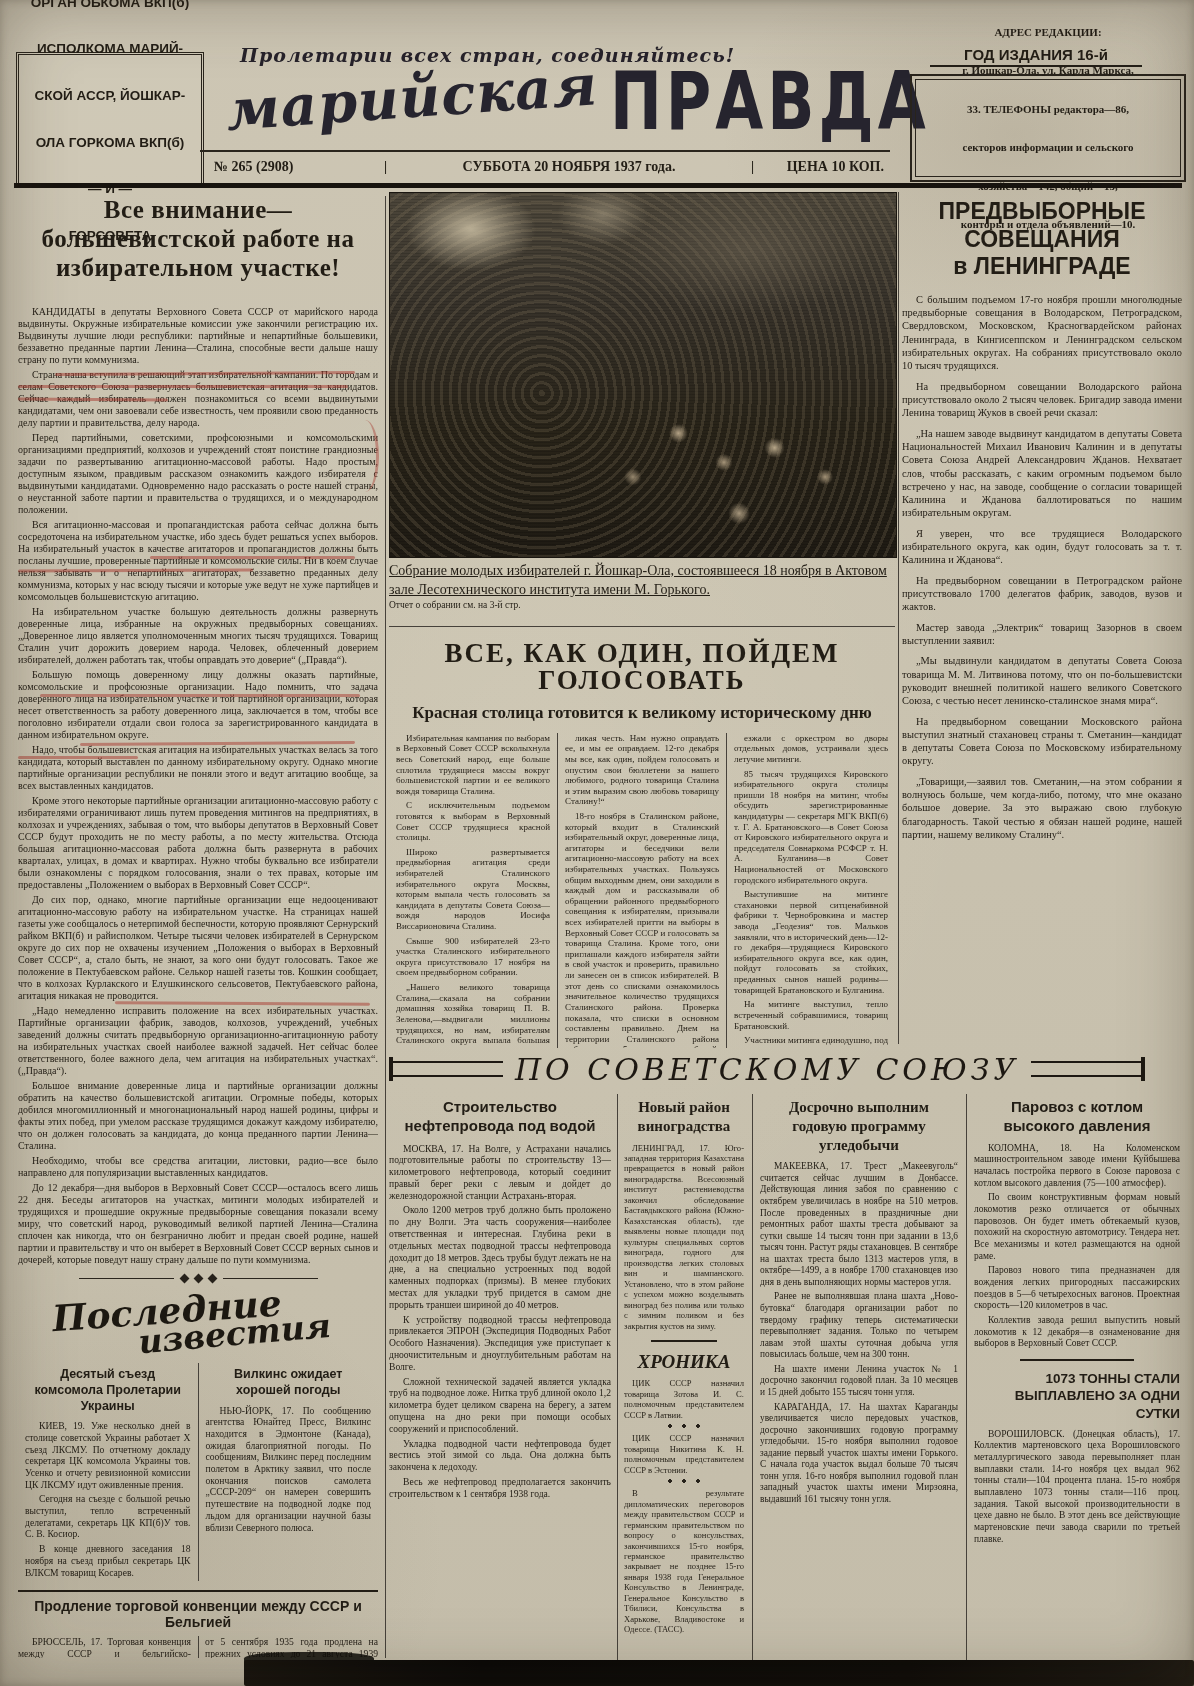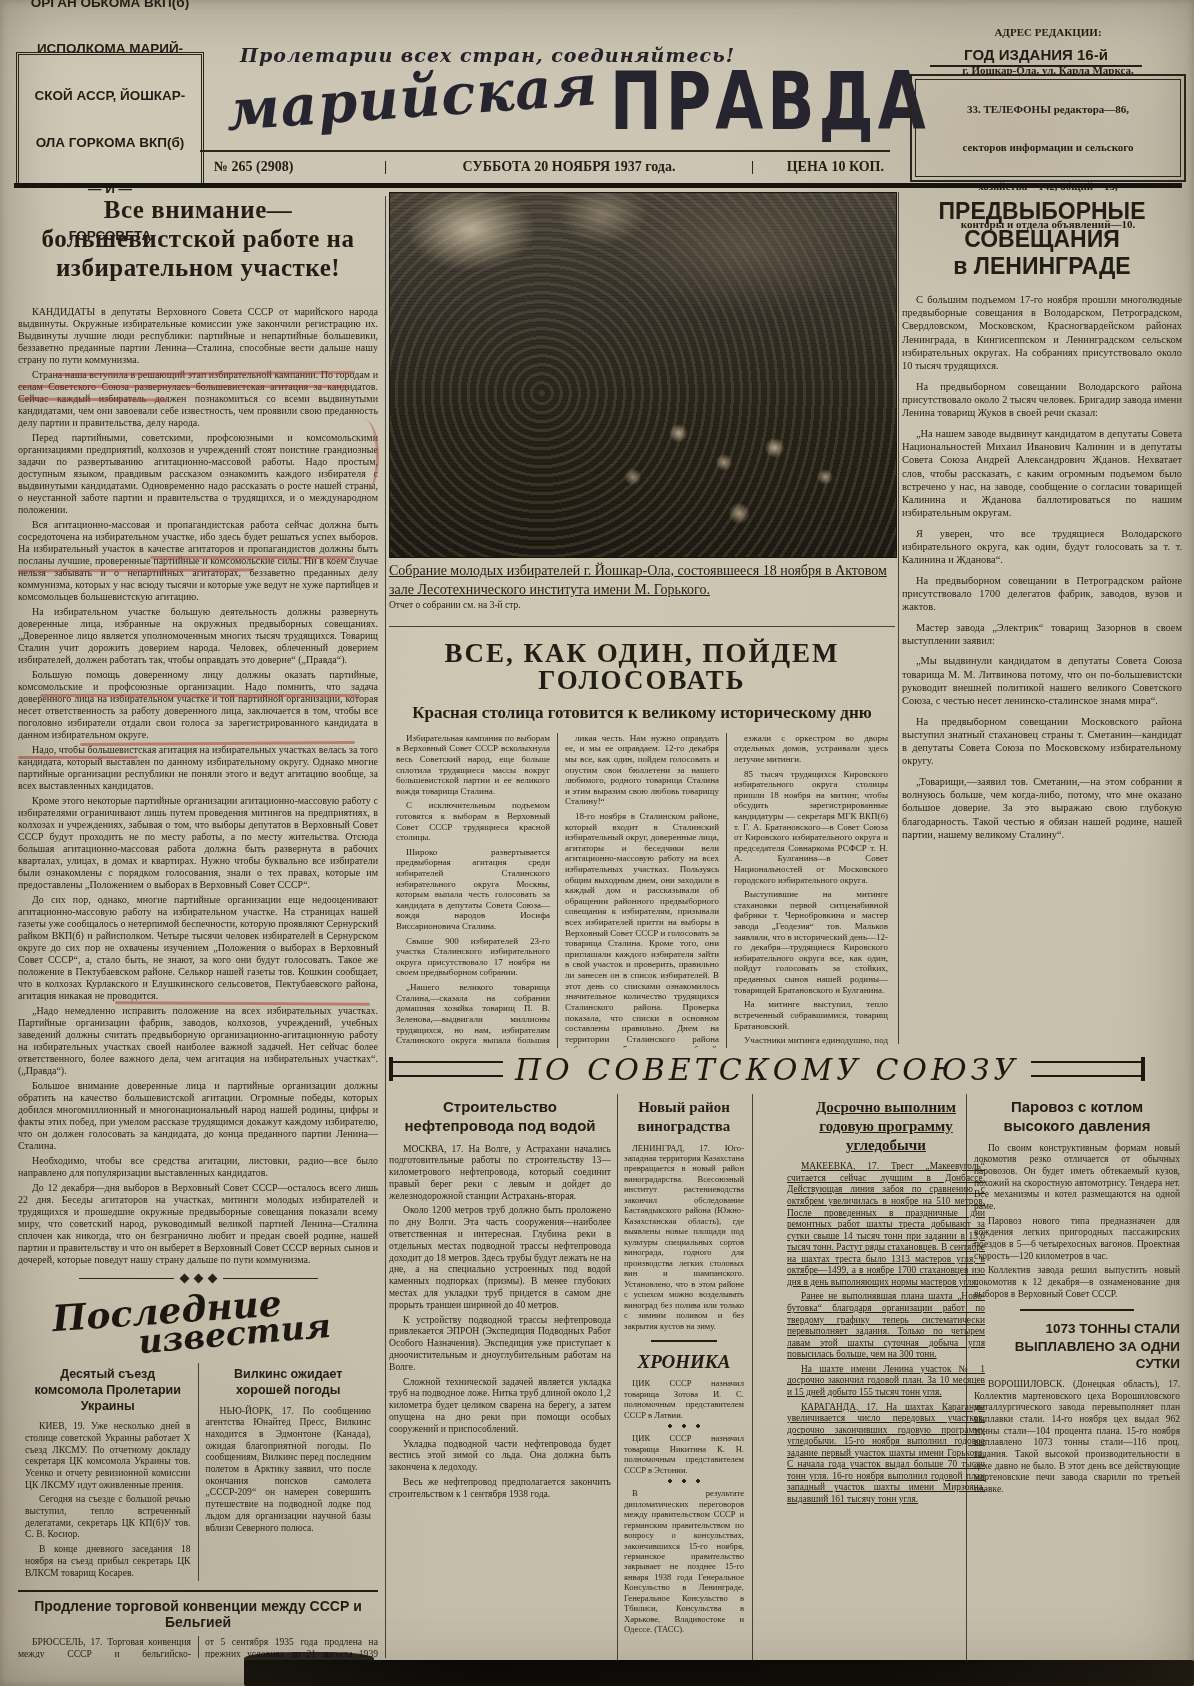--- a/index.html
+++ b/index.html
@@ -96,21 +96,21 @@
   #rightcol .para{font-size:10.4px;line-height:1.28;margin-bottom:7px;}
   
   #banner{left:389px;top:1046px;width:756px;height:46px;display:flex;align-items:center;gap:12px;}
   .b-line{flex:1;height:12px;border-top:2px solid #1d1812;border-bottom:2px solid #1d1812;position:relative;}
   .b-line.l::before{content:"";position:absolute;left:0;top:-6px;width:4px;height:24px;background:#1d1812;}
   .b-line.r::after{content:"";position:absolute;right:0;top:-6px;width:4px;height:24px;background:#1d1812;}
   .b-text{font-family:"DejaVu Serif",serif;font-style:italic;font-size:30px;letter-spacing:4px;white-space:nowrap;color:#1d1812;}
   .u-col{position:absolute;top:1098px;height:562px;overflow:hidden;}
   #u1{left:389px;width:222px;}
   #u2{left:624px;width:120px;}
-  #u3{left:787px;width:198px;text-decoration:underline;}
+  #u3{left:760px;width:198px;}
   #u4{left:974px;width:206px;}
   .u-head-sans{font-family:"Liberation Sans",sans-serif;font-weight:bold;font-size:15px;line-height:1.25;
     text-align:center;margin:0 0 7px;}
   .u-head-serif{font-weight:bold;font-size:15px;line-height:1.25;text-align:center;margin:0 0 7px;}
   #u1 .para{font-size:9.6px;line-height:1.23;}
   #u2 .para{font-size:8.6px;line-height:1.22;text-indent:8px;}
   #u3 .para{font-size:9.4px;line-height:1.23;}
   #u4 .para{font-size:9.5px;line-height:1.23;}
   .chron{font-style:italic;font-weight:bold;font-size:19px;text-align:center;margin:9px 0 5px;}
   .chron-items .para + .para{margin-top:13px;position:relative;}
@@ -309,20 +309,21 @@
         <p class="para">МАКЕЕВКА, 17. Трест „Макеевуголь“ считается сейчас лучшим в Донбассе. Действующая линия забоя по сравнению с октябрем увеличилась в ноябре на 510 метров. После проведенных в праздничные дни ремонтных работ шахты треста добывают за сутки свыше 14 тысяч тонн при задании в 13,6 тысяч тонн. Растут ряды стахановцев. В сентябре на шахтах треста было 1313 мастеров угля, в октябре—1499, а в ноябре 1700 стахановцев изо дня в день выполняющих нормы мастеров угля.</p>
         <p class="para">Ранее не выполнявшая плана шахта „Ново-бутовка“ благодаря организации работ по твердому графику теперь систематически перевыполняет задания. Только по четырем лавам этой шахты суточная добыча угля повысилась больше, чем на 300 тонн.</p>
         <p class="para">На шахте имени Ленина участок № 1 досрочно закончил годовой план. За 10 месяцев и 15 дней добыто 155 тысяч тонн угля.</p>
         <p class="para">КАРАГАНДА, 17. На шахтах Караганды увеличивается число передовых участков, досрочно закончивших годовую программу угледобычи. 15-го ноября выполнил годовое задание первый участок шахты имени Горького. С начала года участок выдал больше 70 тысяч тонн угля. 16-го ноября выполнил годовой план западный участок шахты имени Мирзояна, выдавший 161 тысячу тонн угля.</p>
       </div>
   </div>
 
   <div class="u-col" id="u4">
     <h3 class="u-head-sans">Паровоз с котлом высокого давления</h3>
     <div>
+        <p class="para">КОЛОМНА, 18. На Коломенском машиностроительном заводе имени Куйбышева началась постройка первого в Союзе паровоза с котлом высокого давления (75—100 атмосфер).</p>
         <p class="para">По своим конструктивным формам новый локомотив резко отличается от обычных паровозов. Он будет иметь обтекаемый кузов, похожий на скоростную автомотрису. Тендера нет. Все механизмы и котел размещаются на одной раме.</p>
         <p class="para">Паровоз нового типа предназначен для вождения легких пригородных пассажирских поездов в 5—6 четырехосных вагонов. Проектная скорость—120 километров в час.</p>
         <p class="para">Коллектив завода решил выпустить новый локомотив к 12 декабря—в ознаменование дня выборов в Верховный Совет СССР.</p>
       </div>
     <div class="mini-rule"></div>
     <h3 class="steel-head">1073 ТОННЫ СТАЛИ ВЫПЛАВЛЕНО ЗА ОДНИ СУТКИ</h3>
     <div>
         <p class="para">ВОРОШИЛОВСК. (Донецкая область), 17. Коллектив мартеновского цеха Ворошиловского металлургического завода перевыполняет план выплавки стали. 14-го ноября цех выдал 962 тонны стали—104 процента плана. 15-го ноября выплавлено 1073 тонны стали—116 проц. задания. Такой высокой производительности в цехе давно не было. В этот день все действующие мартеновские печи завода сварили по третьей плавке.</p>
       </div>
   </div>

